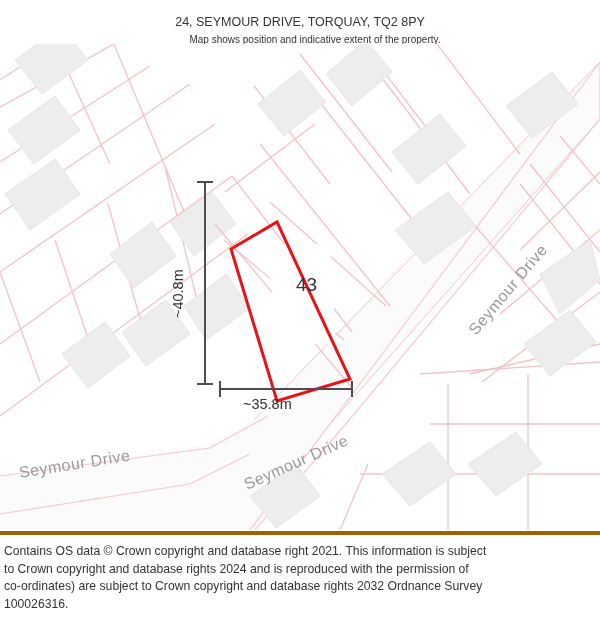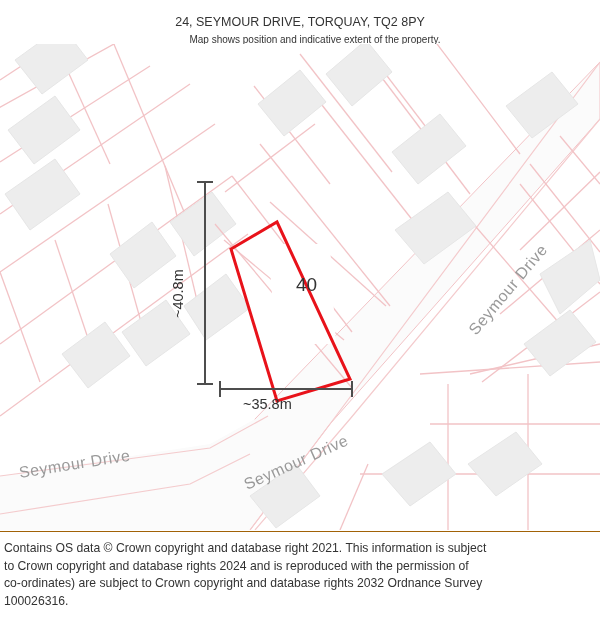--- a/index.html
+++ b/index.html
@@ -79,21 +79,21 @@
     font-size: 14.5px;
     color: #333333;
   }
   .footer {
     position: absolute;
     left: 0;
     top: 531px;
     width: 600px;
     height: 87px;
     background: #ffffff;
-    border-top: 1px solid #a16207;
+    border-top: 4px solid #a16207;
     padding: 8px 4px 0 4px;
     box-sizing: border-box;
   }
   .footer p {
     margin: 0;
     font-size: 12.2px;
     line-height: 17.5px;
     color: #333333;
   }
   .street-label {
@@ -210,21 +210,21 @@
       <path d="M220,345 L352,345"></path>
       <path d="M220,337 L220,353"></path>
       <path d="M352,337 L352,353"></path>
     </g>
 
     <text class="street-label" transform="translate(476,292) rotate(-50)">Seymour Drive</text>
     <text class="street-label" transform="translate(247,446) rotate(-24)">Seymour Drive</text>
     <text class="street-label" transform="translate(20,434) rotate(-9)">Seymour Drive</text>
   </svg>
 
-  <div class="house-number">40</div>
+  <div class="house-number">43</div>
   <div class="dim-vert">~40.8m</div>
   <div class="dim-horiz">~35.8m</div>
 </div>
 
 <div class="footer">
   <p>Contains OS data © Crown copyright and database right 2021. This information is subject</p>
   <p>to Crown copyright and database rights 2024 and is reproduced with the permission of</p>
   <p>co-ordinates) are subject to Crown copyright and database rights 2032 Ordnance Survey</p>
   <p>100026316.</p>
 </div>

